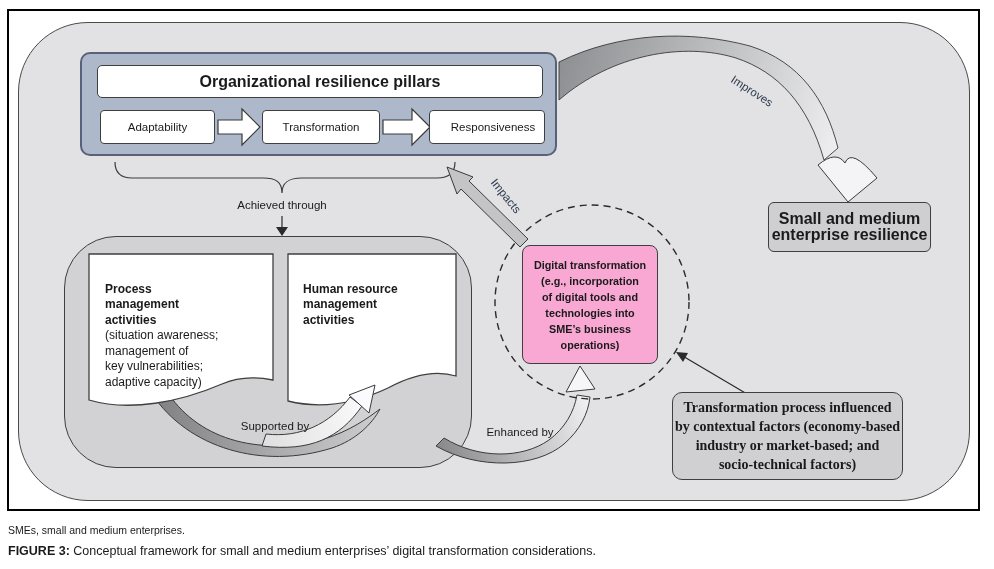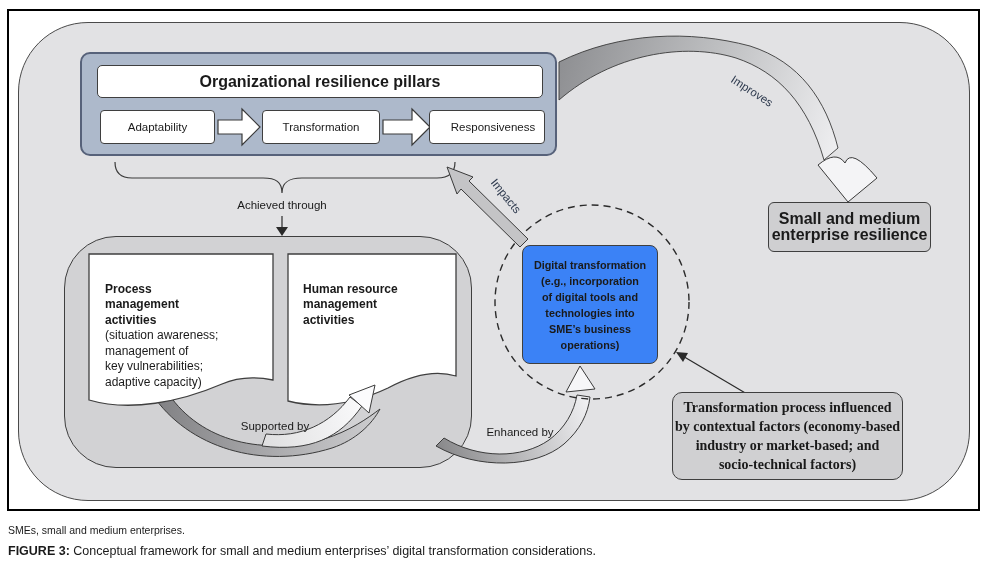--- a/index.html
+++ b/index.html
@@ -12,21 +12,21 @@
 
   .pillars { position:absolute; left:80px; top:52px; width:477px; height:104px; background:#adb9cb; border:2px solid #57627a; border-radius:10px; z-index:4; }
   .pillars-header { position:absolute; left:15px; top:11px; width:446px; height:33px; background:#fff; border:1.2px solid #3f3f3f; border-radius:5px; font-weight:bold; font-size:16px; display:flex; align-items:center; justify-content:center; }
   .pill-box { position:absolute; top:56px; height:34px; background:#fff; border:1.2px solid #3f3f3f; border-radius:4px; font-size:11.5px; display:flex; align-items:center; justify-content:center; }
   .pill-adapt { left:18px; width:115px; }
   .pill-transf { left:180px; width:118px; }
   .pill-resp { left:347px; width:116px;padding-left:12px; }
   .pill-arrows { position:absolute; left:0; top:0; width:477px; height:104px; }
 
   .gbox { position:absolute; display:flex; align-items:center; justify-content:center; text-align:center; font-weight:bold; white-space:pre-line; z-index:4; }
-  .dt-box { left:522px; top:245px; width:136px; height:119px; background:#3b82f6; border:1.3px solid #3f3f3f; border-radius:8px; font-size:10.8px; line-height:16px; }
+  .dt-box { left:522px; top:245px; width:136px; height:119px; background:#f9a8d4; border:1.3px solid #3f3f3f; border-radius:8px; font-size:10.8px; line-height:16px; }
   .sme-box { left:768px; top:202px; width:163px; height:50px; background:#cfcfd1; border:1.3px solid #3f3f3f; border-radius:6px; font-size:16px; line-height:16px; }
   .ctx-box { left:672px; top:392px; width:231px; height:88px; background:#d0d0d2; border:1.3px solid #3f3f3f; border-radius:10px; font-size:14px; line-height:19px;font-family:Liberation Serif, serif; }
 
   .flow-label { position:absolute; font-size:11.5px; text-align:center; z-index:5; white-space:nowrap; }
   .lbl-achieved { left:200px; top:199px; width:164px; }
   .lbl-supported { left:200px; top:420px; width:150px; }
   .lbl-enhanced { left:455px; top:426px; width:130px; }
   .lbl-improves { left:722px; top:85px; width:60px; color:#2e3a4e; transform:rotate(33deg); }
   .lbl-impacts { left:478px; top:190px; width:56px; color:#2e3a4e; transform:rotate(51deg); }
 

